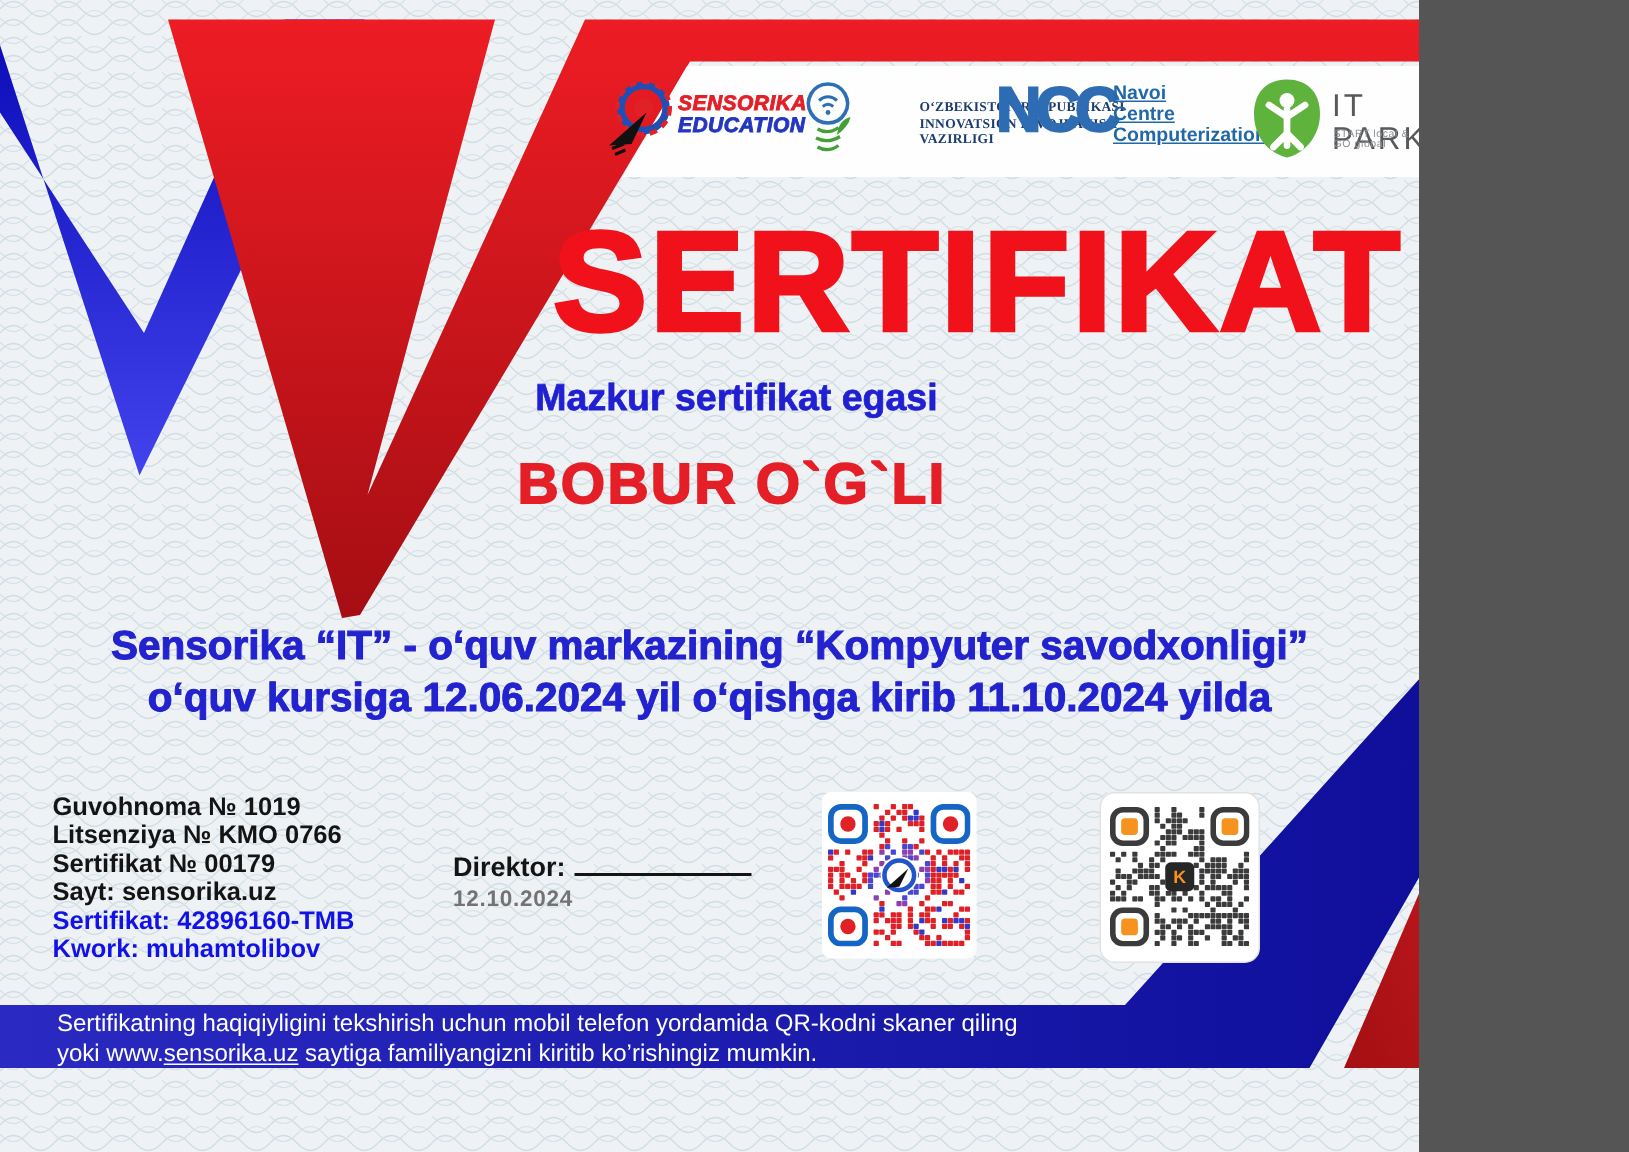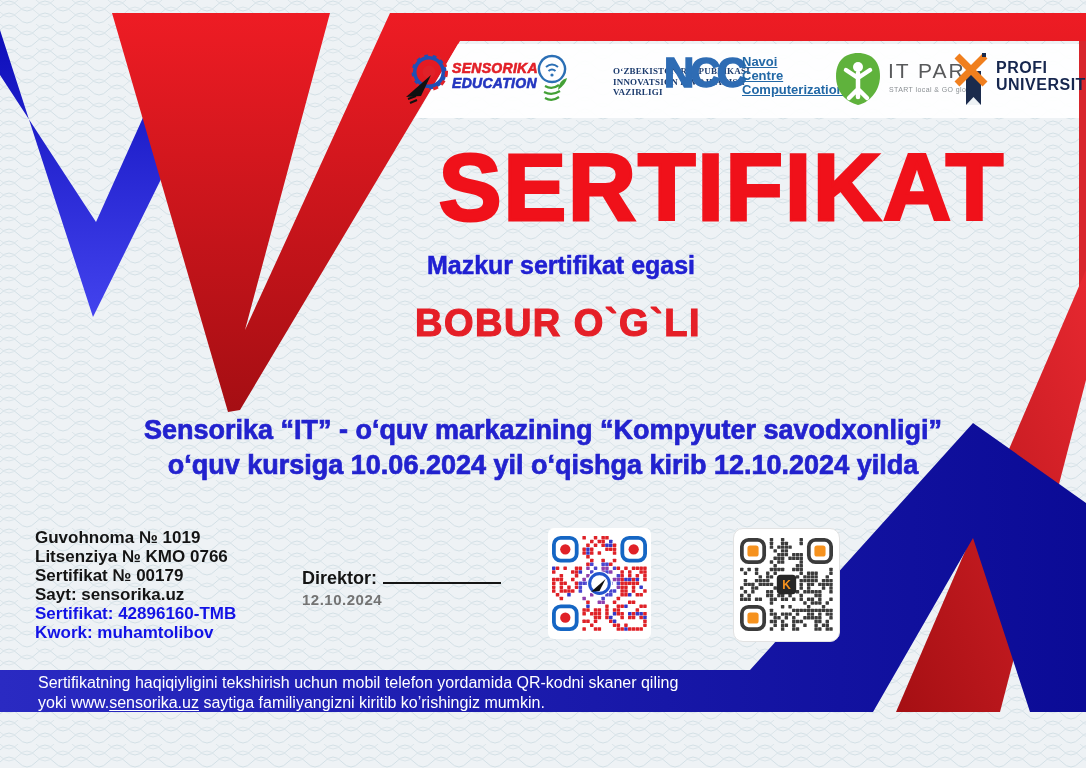--- a/index.html
+++ b/index.html
@@ -1,17 +1,17 @@
 <!DOCTYPE html>
 <html><head>
 <meta charset="utf-8">
 <style>
   html,body{margin:0;padding:0;background:#555;}
   .canvas{
-    position:relative;width:1086px;height:768px;overflow:hidden;
+    position:relative;width:946px;height:768px;overflow:hidden;
     background:#eef2f5;font-family:"Liberation Sans",sans-serif;
     -webkit-font-smoothing:antialiased;
   }
   .layer{position:absolute;left:0;top:0;}
   .abs{position:absolute;}
   
   .logo-txt-sensorika{line-height:15px;font-style:italic;font-weight:bold;font-size:14px;letter-spacing:.3px;}
   .sens-l1{color:#e22028;-webkit-text-stroke:.6px #e22028;}
   .sens-l2{color:#2436c0;-webkit-text-stroke:.6px #2436c0;}
   .ministry-txt{font-family:"Liberation Serif",serif;font-weight:bold;font-size:9px;line-height:10.5px;color:#1d3c6e;letter-spacing:.2px;}
@@ -154,21 +154,21 @@
 
   <div class="abs title">SERTIFIKAT</div>
   <div class="abs subtitle">Mazkur sertifikat egasi</div>
 
   <div class="abs recipient">
     <div>BOBUR O`G`LI</div>
   </div>
 
   <div class="abs bodytext">
     <div>Sensorika “IT” - o‘quv markazining “Kompyuter savodxonligi”</div>
-    <div>o‘quv kursiga 10.06.2024 yil o‘qishga kirib 12.10.2024 yilda</div>
+    <div>o‘quv kursiga 12.06.2024 yil o‘qishga kirib 11.10.2024 yilda</div>
   </div>
 
   <div class="abs details">
     <div>Guvohnoma № 1019</div>
     <div>Litsenziya № KMO 0766</div>
     <div>Sertifikat № 00179</div>
     <div>Sayt: sensorika.uz</div>
     <div class="blue">Sertifikat: 42896160-TMB</div>
     <div class="blue">Kwork: muhamtolibov</div>
   </div>

